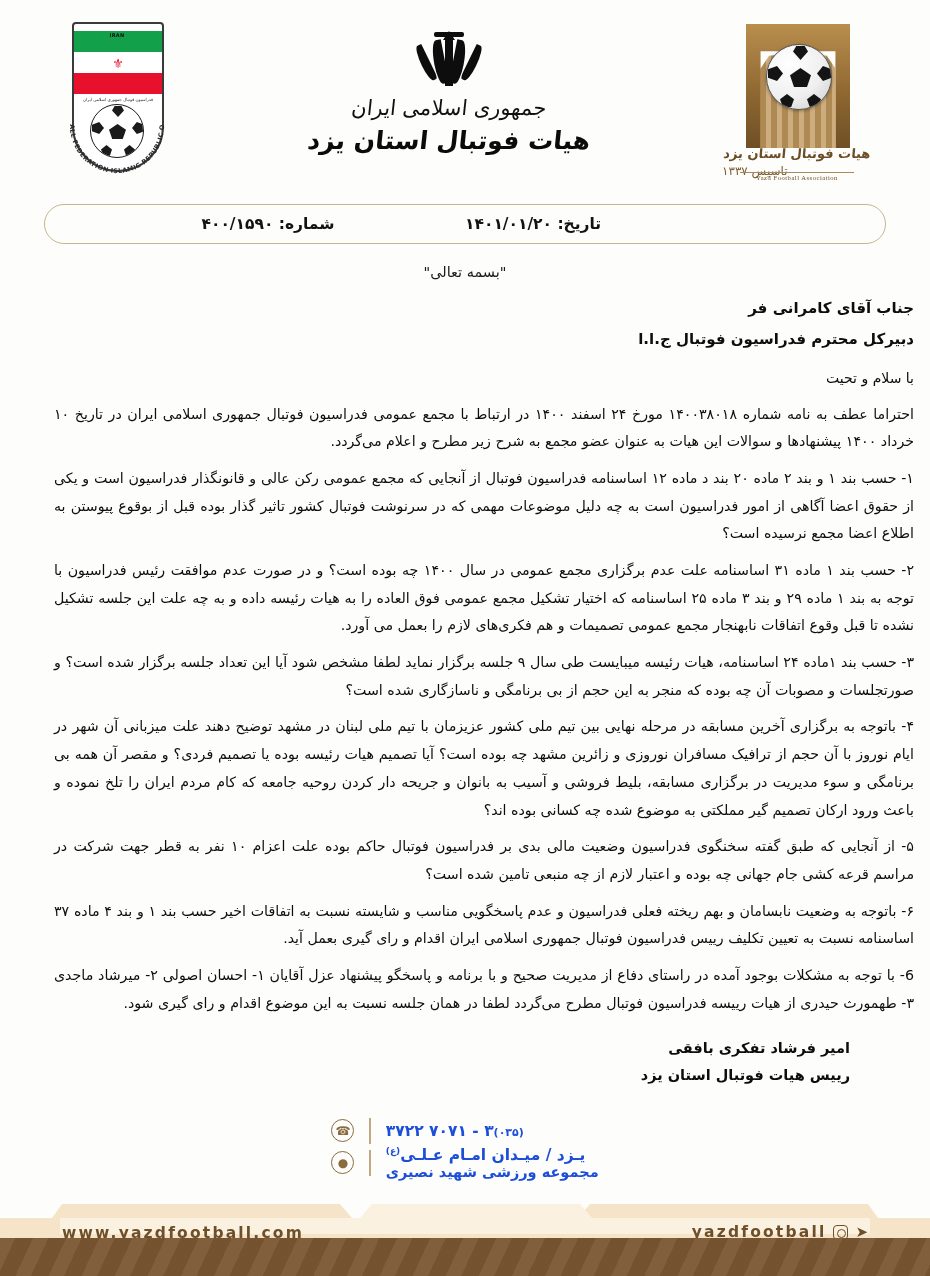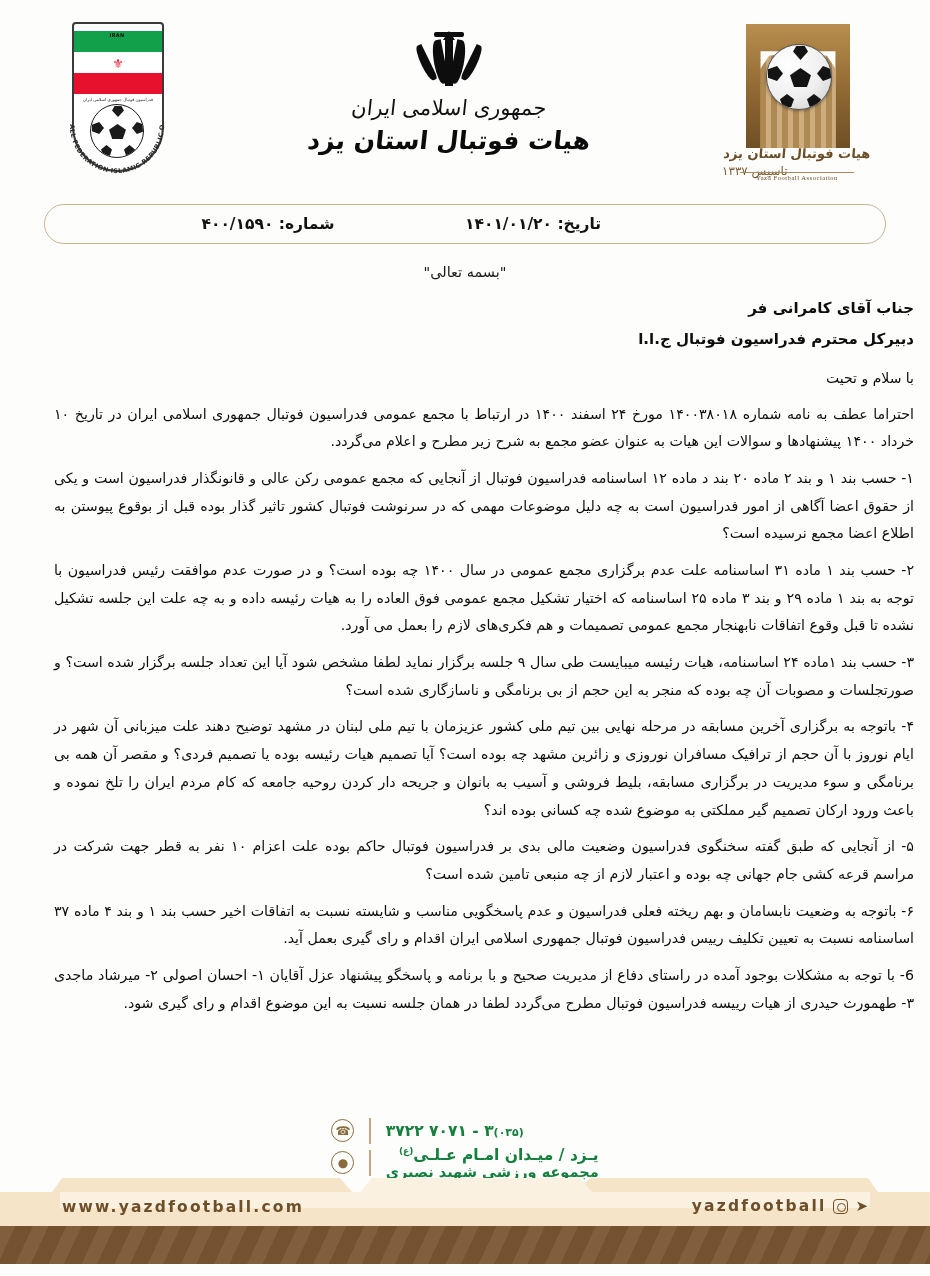--- a/index.html
+++ b/index.html
@@ -260,37 +260,37 @@
     left: 0; right: 0; bottom: 96px;
     display: flex;
     justify-content: center;
   }
   .contact-inner { display: flex; flex-direction: column; gap: 2px; }
   .contact-row {
     display: flex; align-items: center; gap: 9px;
     justify-content: flex-end;
   }
   .contact-text {
-    font-size: 15.5px; font-weight: bold; color: #15803d;
-    letter-spacing: .6px; text-align: right;
+    font-size: 15.5px; font-weight: bold; color: #1d4ed8;
+    letter-spacing: .6px; text-align: left;
   }
   .contact-text .sub2 { display: block; font-size: 14.5px; }
   .circle-icon {
     width: 23px; height: 23px; border-radius: 50%;
     border: 1.4px solid #8a6b3d; color: #8a6b3d;
     display: flex; align-items: center; justify-content: center;
     font-size: 12px; flex: 0 0 auto;
   }
   .vdivider {
     width: 1.4px; height: 26px; background: #c2a87e; margin: 0 6px;
   }
 
   
   .footer {
-    position: absolute; left: 0; right: 0; bottom: 12px; height: 86px;
+    position: absolute; left: 0; right: 0; bottom: 0; height: 72px;
   }
   .footer-band {
     position: absolute; left: 0; right: 0; top: 0; height: 48px;
     background: #f6e4c8;
     clip-path: polygon(
       0 14px, 52px 14px, 62px 0, 340px 0, 352px 14px,
       578px 14px, 590px 0, 868px 0, 878px 14px, 930px 14px,
       930px 48px, 0 48px);
   }
   .footer-band-light {
@@ -406,20 +406,24 @@
     <p class="para">احتراما عطف به نامه شماره ۱۴۰۰۳۸۰۱۸ مورخ ۲۴ اسفند ۱۴۰۰ در ارتباط با مجمع عمومی فدراسیون فوتبال جمهوری اسلامی ایران در تاریخ ۱۰ خرداد ۱۴۰۰ پیشنهادها و سوالات این هیات به عنوان عضو مجمع به شرح زیر مطرح و اعلام می‌گردد.</p>
 
     <p class="para">۱- حسب بند ۱ و بند ۲ ماده ۲۰ بند د ماده ۱۲ اساسنامه فدراسیون فوتبال از آنجایی که مجمع عمومی رکن عالی و قانونگذار فدراسیون است و یکی از حقوق اعضا آگاهی از امور فدراسیون است به چه دلیل موضوعات مهمی که در سرنوشت فوتبال کشور تاثیر گذار بوده قبل از بوقوع پیوستن به اطلاع اعضا مجمع نرسیده است؟</p>
     <p class="para">۲- حسب بند ۱ ماده ۳۱ اساسنامه علت عدم برگزاری مجمع عمومی در سال ۱۴۰۰ چه بوده است؟ و در صورت عدم موافقت رئیس فدراسیون با توجه به بند ۱ ماده ۲۹ و بند ۳ ماده ۲۵ اساسنامه که اختیار تشکیل مجمع عمومی فوق العاده را به هیات رئیسه داده و به چه علت این جلسه تشکیل نشده تا قبل وقوع اتفاقات نابهنجار مجمع عمومی تصمیمات و هم فکری‌های لازم را بعمل می آورد.</p>
     <p class="para">۳- حسب بند ۱ماده ۲۴ اساسنامه، هیات رئیسه میبایست طی سال ۹ جلسه برگزار نماید لطفا مشخص شود آیا این تعداد جلسه برگزار شده است؟ و صورتجلسات و مصوبات آن چه بوده که منجر به این حجم از بی برنامگی و ناسازگاری شده است؟</p>
     <p class="para">۴- باتوجه به برگزاری آخرین مسابقه در مرحله نهایی بین تیم ملی کشور عزیزمان با تیم ملی لبنان در مشهد توضیح دهند علت میزبانی آن شهر در ایام نوروز با آن حجم از ترافیک مسافران نوروزی و زائرین مشهد چه بوده است؟ آیا تصمیم هیات رئیسه بوده یا تصمیم فردی؟ و مقصر آن همه بی برنامگی و سوء مدیریت در برگزاری مسابقه، بلیط فروشی و آسیب به بانوان و جریحه دار کردن روحیه جامعه که کام مردم ایران را تلخ نموده و باعث ورود ارکان تصمیم گیر مملکتی به موضوع شده چه کسانی بوده اند؟</p>
     <p class="para">۵- از آنجایی که طبق گفته سخنگوی فدراسیون وضعیت مالی بدی بر فدراسیون فوتبال حاکم بوده علت اعزام ۱۰ نفر به قطر جهت شرکت در مراسم قرعه کشی جام جهانی چه بوده و اعتبار لازم از چه منبعی تامین شده است؟</p>
     <p class="para">۶- باتوجه به وضعیت نابسامان و بهم ریخته فعلی فدراسیون و عدم پاسخگویی مناسب و شایسته نسبت به اتفاقات اخیر حسب بند ۱ و بند ۴ ماده ۳۷ اساسنامه نسبت به تعیین تکلیف رییس فدراسیون فوتبال جمهوری اسلامی ایران اقدام و رای گیری بعمل آید.</p>
     <p class="para">6- با توجه به مشکلات بوجود آمده در راستای دفاع از مدیریت صحیح و با برنامه و پاسخگو پیشنهاد عزل آقایان ۱- احسان اصولی ۲- میرشاد ماجدی ۳- طهمورث حیدری از هیات رییسه فدراسیون فوتبال مطرح می‌گردد لطفا در همان جلسه نسبت به این موضوع اقدام و رای گیری شود.</p>
 
+    <div class="sign-block">
+      <div>امیر فرشاد تفکری بافقی</div>
+      <div>رییس هیات فوتبال استان یزد</div>
+    </div>
   </div>
 
   <div class="contact">
     <div class="contact-inner">
       <div class="contact-row">
         <div class="contact-text"><span style="font-size:11px">(۰۳۵)</span><span>۳ - ۷۰۷۱ ۳۷۲۲</span></div>
         <div class="vdivider"></div>
         <div class="circle-icon">☎</div>
       </div>
       <div class="contact-row">

